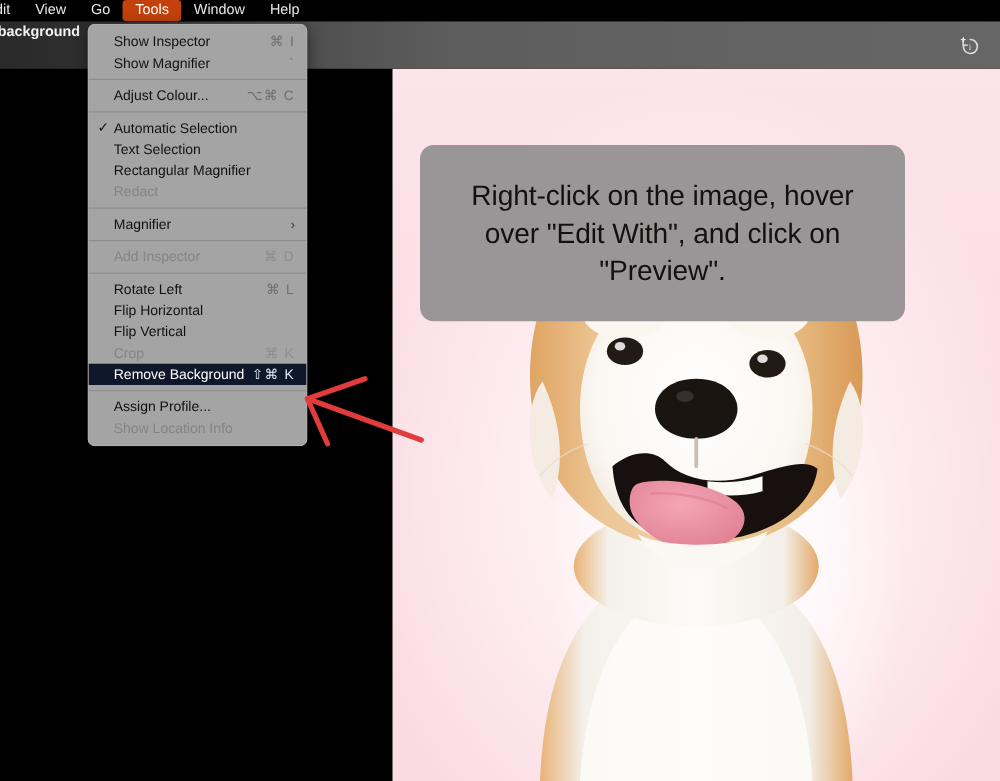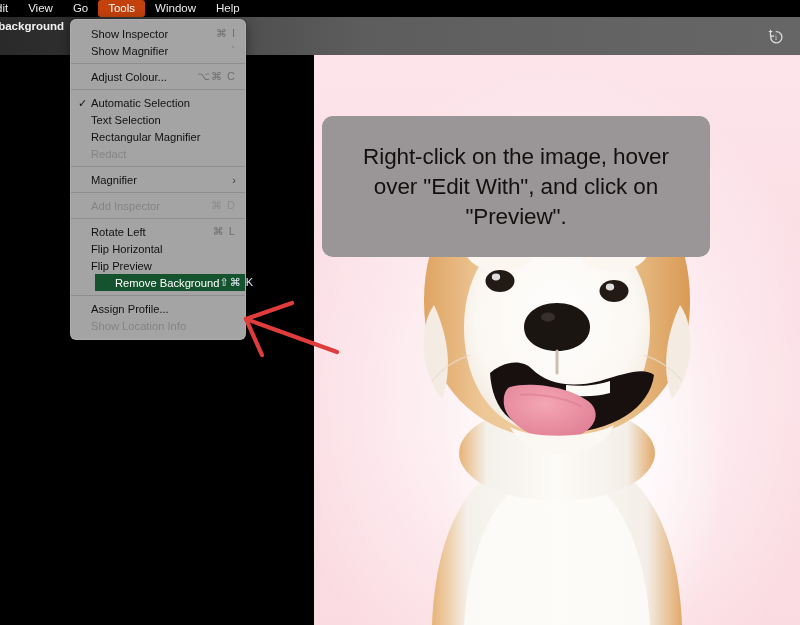--- a/index.html
+++ b/index.html
@@ -60,21 +60,21 @@
       radial-gradient(ellipse 210px 330px at 55% 72%, rgba(255,255,255,0.92) 0%, rgba(255,255,255,0.55) 38%, rgba(255,255,255,0.0) 68%),
       linear-gradient(to bottom,#fce4ea 0%,#fbdde4 45%,#fbdbe2 100%);
     overflow:hidden;z-index:6;
   }
 
   
   .dog{position:absolute;left:0;top:0;width:486px;height:570px;}
 
   
   .callout{
-    position:absolute;left:322px;top:116px;width:388px;height:141px;
+    position:absolute;left:336px;top:116px;width:388px;height:141px;
     background:#9a9596;border-radius:11px;z-index:20;
     display:flex;align-items:center;justify-content:center;
   }
   .callout-text{
     font-size:22.5px;color:#14100f;text-align:center;line-height:30px;
     letter-spacing:-0.1px;padding:0 18px;
   }
 
   
   .dropdown{
@@ -93,21 +93,21 @@
     margin-left:auto;font-size:11px;color:#6f6f6f;
     font-family:"Liberation Sans", sans-serif;letter-spacing:1px;
   }
   .mi .check{
     position:absolute;left:7px;top:50%;transform:translateY(-50%);
     font-size:11px;color:#111;line-height:1;
   }
   .mi .submenu-arrow{margin-left:auto;font-size:11px;color:#3a3a3a;}
   .mi.disabled .label{color:#848484;}
   .mi.disabled .shortcut{color:#8d8d8d;}
-  .mi.selected{background:#14532d;margin-left:24px;}
+  .mi.selected{background:#0f172a;}
   .mi.selected .label{color:#fff;}
   .mi.selected .shortcut{color:#e3ecfb;}
   .separator{height:1px;background:#8e8e8e;margin:4px 0 4px 0;}
 
   
   .arrow-layer{position:absolute;left:0;top:0;width:800px;height:625px;z-index:70;pointer-events:none;}
 </style>
 </head>
 <body>
 
@@ -266,21 +266,25 @@
       </div>
       <div class="separator"></div>
       <div class="mi">
         <span class="label">Rotate Left</span>
         <span class="shortcut">⌘ L</span>
       </div>
       <div class="mi">
         <span class="label">Flip Horizontal</span>
       </div>
       <div class="mi">
-        <span class="label">Flip Preview</span>
+        <span class="label">Flip Vertical</span>
+      </div>
+      <div class="mi disabled">
+        <span class="label">Crop</span>
+        <span class="shortcut">⌘ K</span>
       </div>
       <div class="mi selected">
         <span class="label">Remove Background</span>
         <span class="shortcut">⇧⌘ K</span>
       </div>
       <div class="separator"></div>
       <div class="mi">
         <span class="label">Assign Profile...</span>
       </div>
       <div class="mi disabled">

